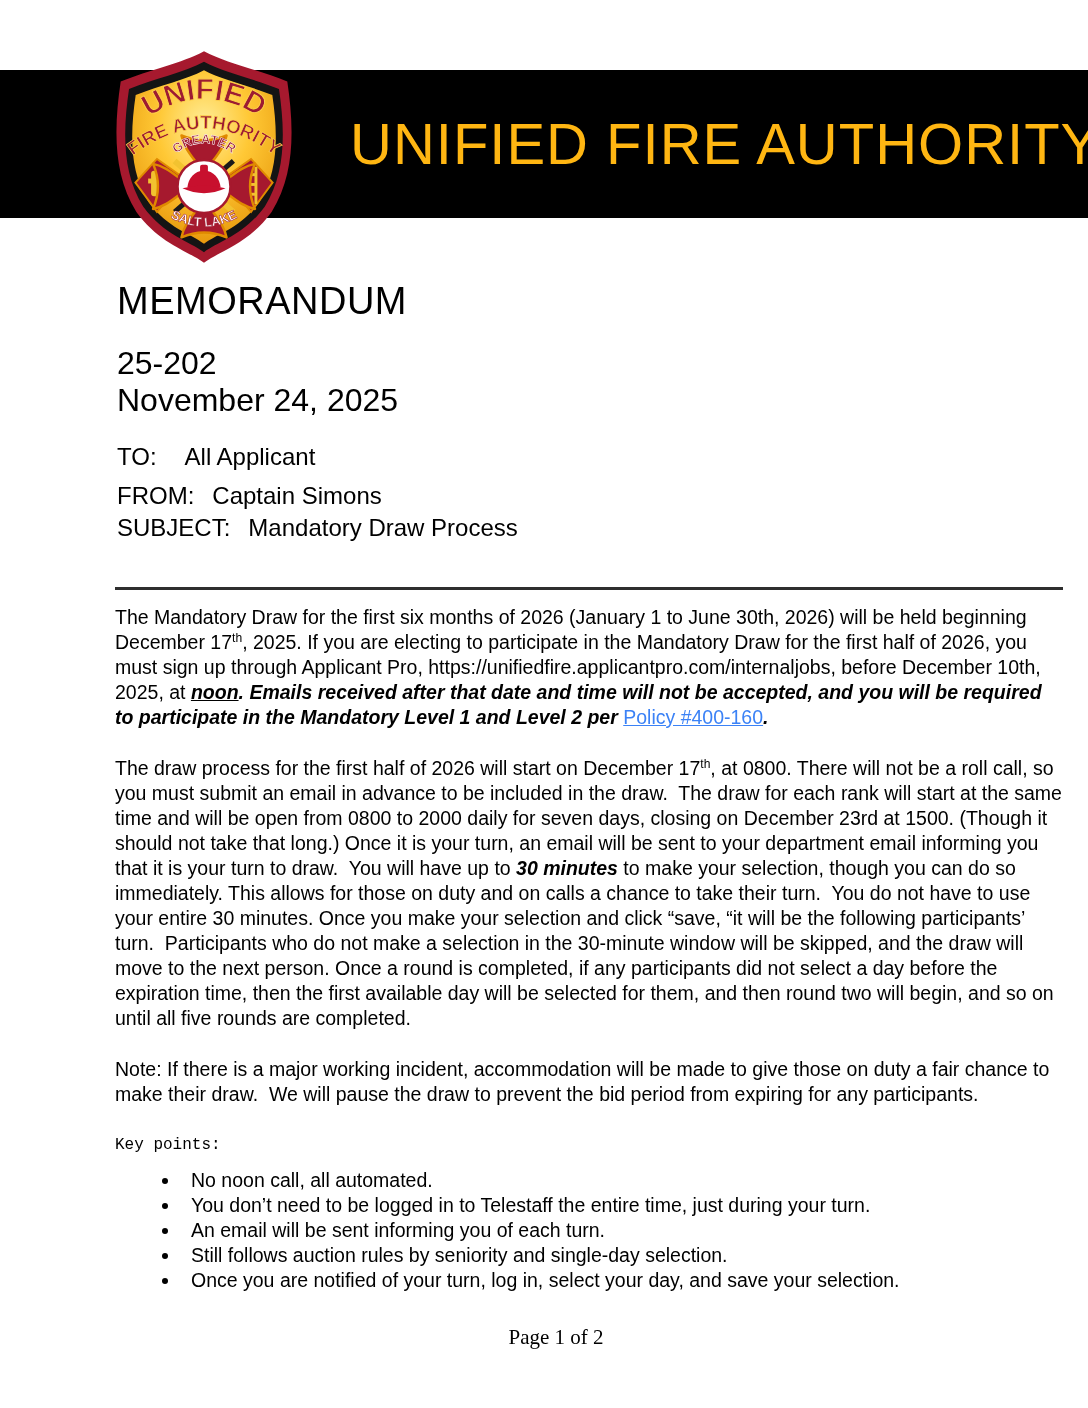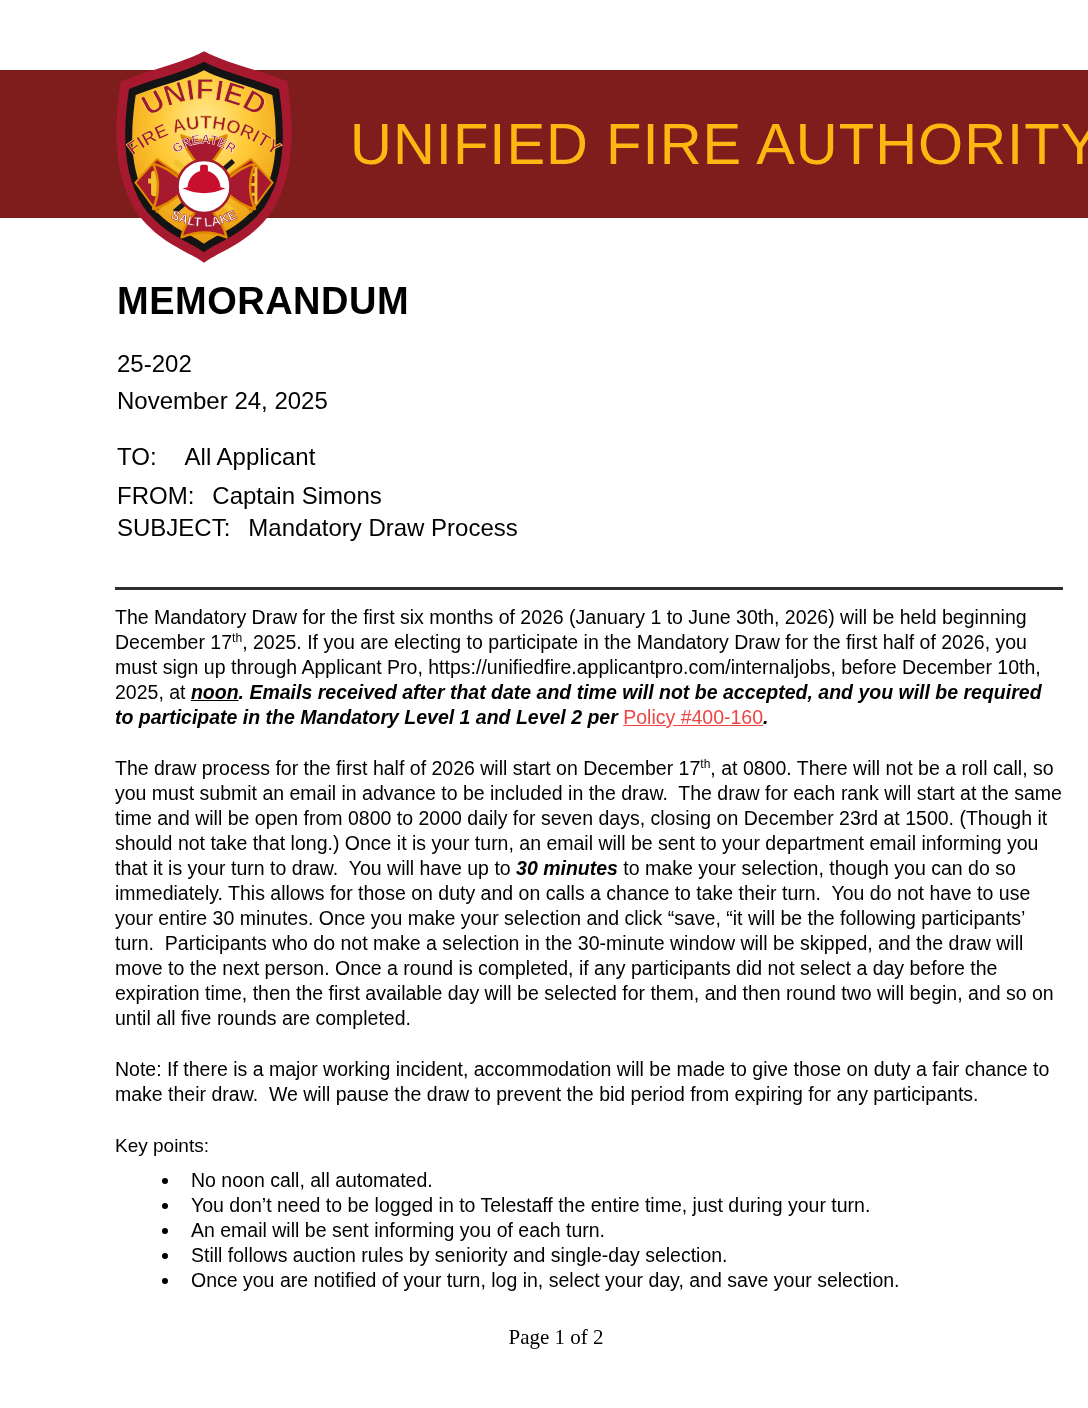--- a/index.html
+++ b/index.html
@@ -1,44 +1,44 @@
 <!DOCTYPE html>
 <html><head>
 <meta charset="utf-8">
 <style>
   html,body{margin:0;padding:0;}
   body{
     width:1088px;height:1408px;position:relative;background:#ffffff;
     font-family:"Liberation Sans",sans-serif;color:#000;overflow:hidden;
   }
   
-  .banner{position:absolute;top:70px;left:0;width:1088px;height:148px;background:#7f1d1d;}
+  .banner{position:absolute;top:70px;left:0;width:1088px;height:148px;background:#000000;}
   .banner-title{
     position:absolute;left:350px;top:0;height:148px;line-height:148px;
     font-size:58px;font-weight:400;letter-spacing:1px;color:#FFB612;white-space:nowrap;
   }
   .logo{position:absolute;top:48px;left:106px;width:196px;height:218px;}
   .logo svg{width:100%;height:100%;display:block;}
   
   .content{position:absolute;left:115px;top:280px;width:948px;}
-  .memo-title{font-size:38px;font-weight:bold;margin:0 0 22px 2px;letter-spacing:.5px;}
-  .memo-meta{font-size:24px;line-height:37px;margin:0 0 24px 2px;}
+  .memo-title{font-size:38px;font-weight:normal;margin:0 0 22px 2px;letter-spacing:.5px;}
+  .memo-meta{font-size:32px;line-height:37px;margin:0 0 24px 2px;}
   .addr{margin-left:2px;}
   .addr-line{font-size:24px;line-height:27px;}
   .addr-line.to{margin-bottom:12px;}
   .addr-line.from{margin-bottom:5px;}
   .addr-val{margin-left:18px;}
   .addr-line.to .addr-val{margin-left:28px;}
   .divider{border:none;border-top:3px solid #2e2e2e;margin:46px 0 0 0;width:948px;}
   .para{font-size:19.5px;line-height:25px;margin:15px 0 26px 0;white-space:pre-wrap;}
   .para sup{font-size:0.62em;line-height:0;}
   .b{font-weight:bold;font-style:italic;}
   .u{text-decoration:underline;}
-  a.link{color:#ef4444;text-decoration:underline;cursor:pointer;}
-  .keypoints-head{font-size:19px;line-height:25px;margin:26px 0 0 0;}
+  a.link{color:#3b82f6;text-decoration:underline;cursor:pointer;}
+  .keypoints-head{font-size:16px;line-height:25px;margin:26px 0 0 0;font-family:Liberation Mono, monospace;}
   ul.keypoints{margin:10px 0 0 0;padding-left:66px;}
   ul.keypoints li{font-size:19.5px;line-height:25px;padding-left:10px;}
   
   .footer{
     position:absolute;top:1325px;left:12px;width:1088px;text-align:center;
     font-family:"Liberation Serif",serif;font-size:21px;color:#000;
   }
 </style>
 </head>
 <body>

